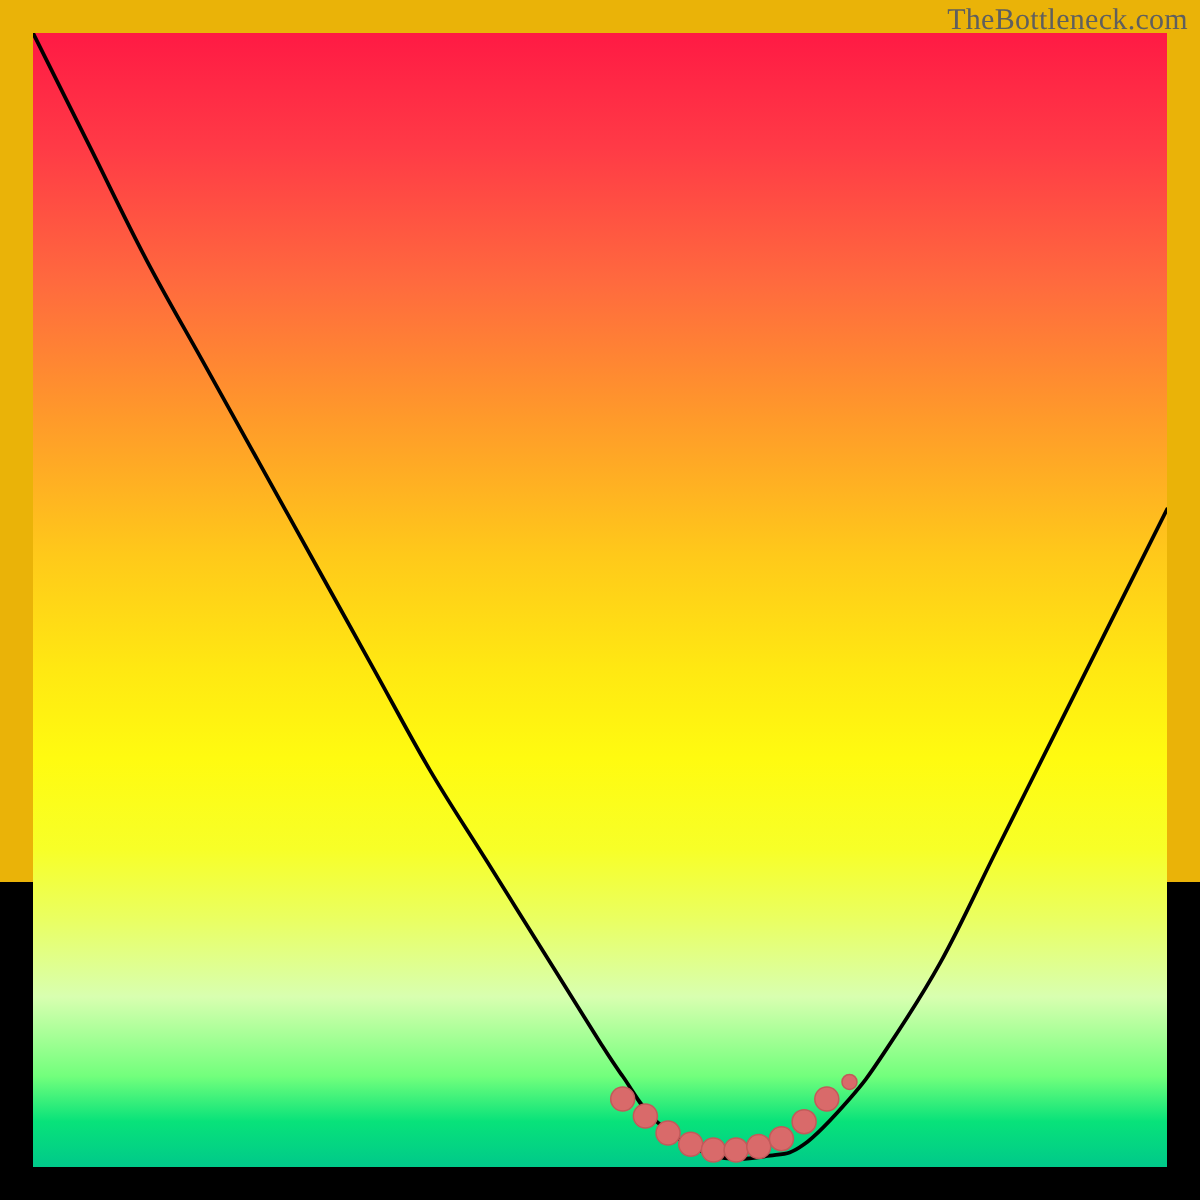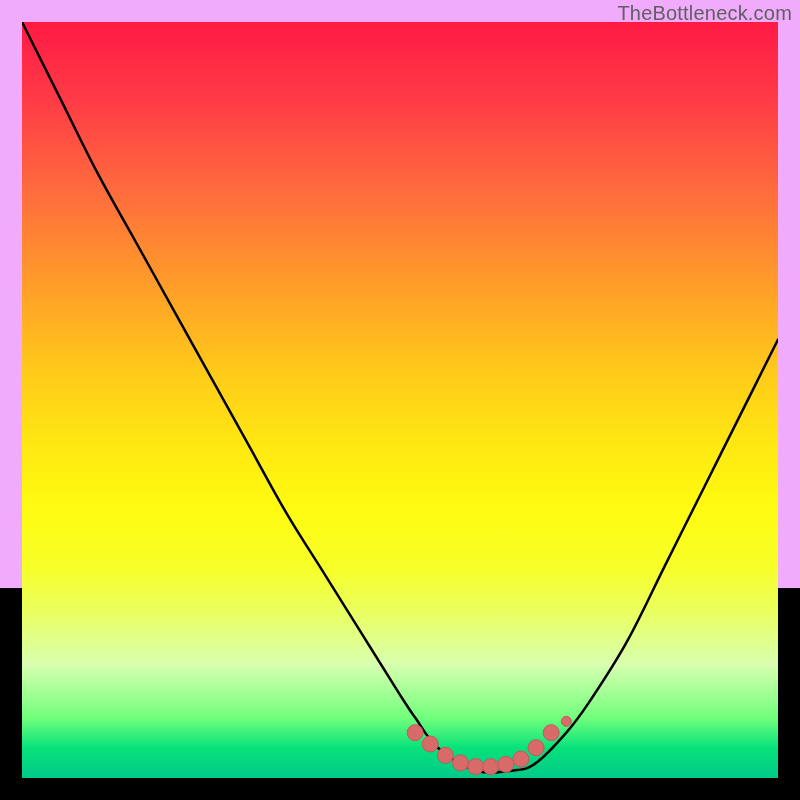--- a/index.html
+++ b/index.html
@@ -10,21 +10,22 @@
     background: #000;
     overflow: hidden;
     font-family: Arial, Helvetica, sans-serif;
   }
   .frame {
     position: absolute;
     left: 0;
     top: 0;
     width: 800px;
     height: 588px;
-    background: #f0abfc;
+    background: #eab308;
+    font-family: Liberation Serif, serif;
   }
   .plot-area {
     position: absolute;
     left: 22px;
     top: 22px;
     width: 756px;
     height: 756px;
     background: linear-gradient(to bottom,
       #ff1a44 0%,
       #ff3a46 10%,

